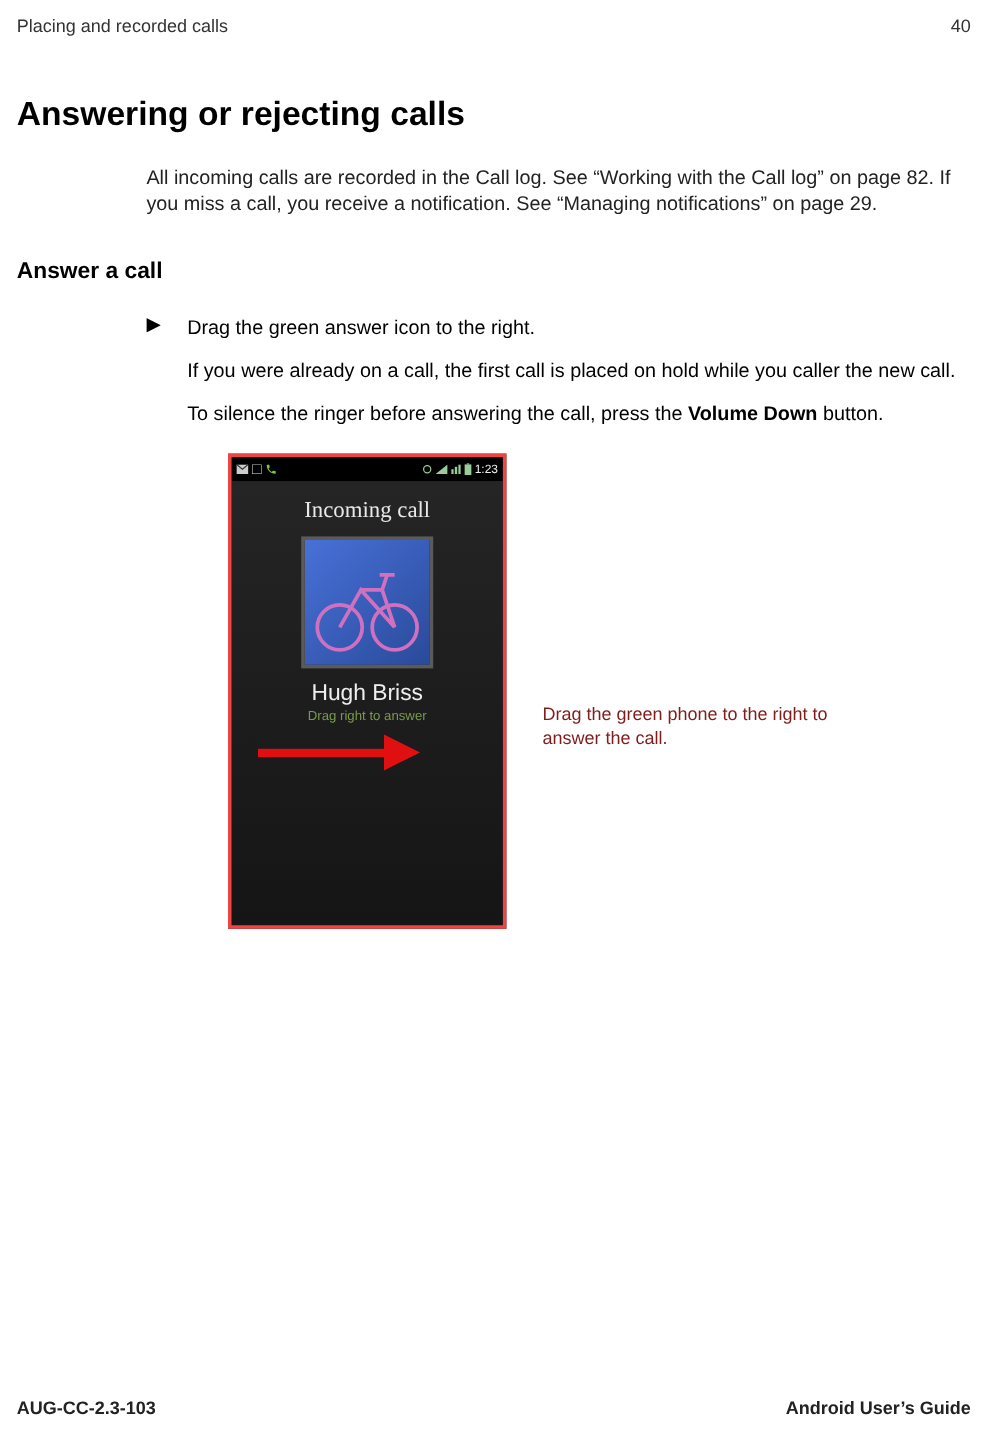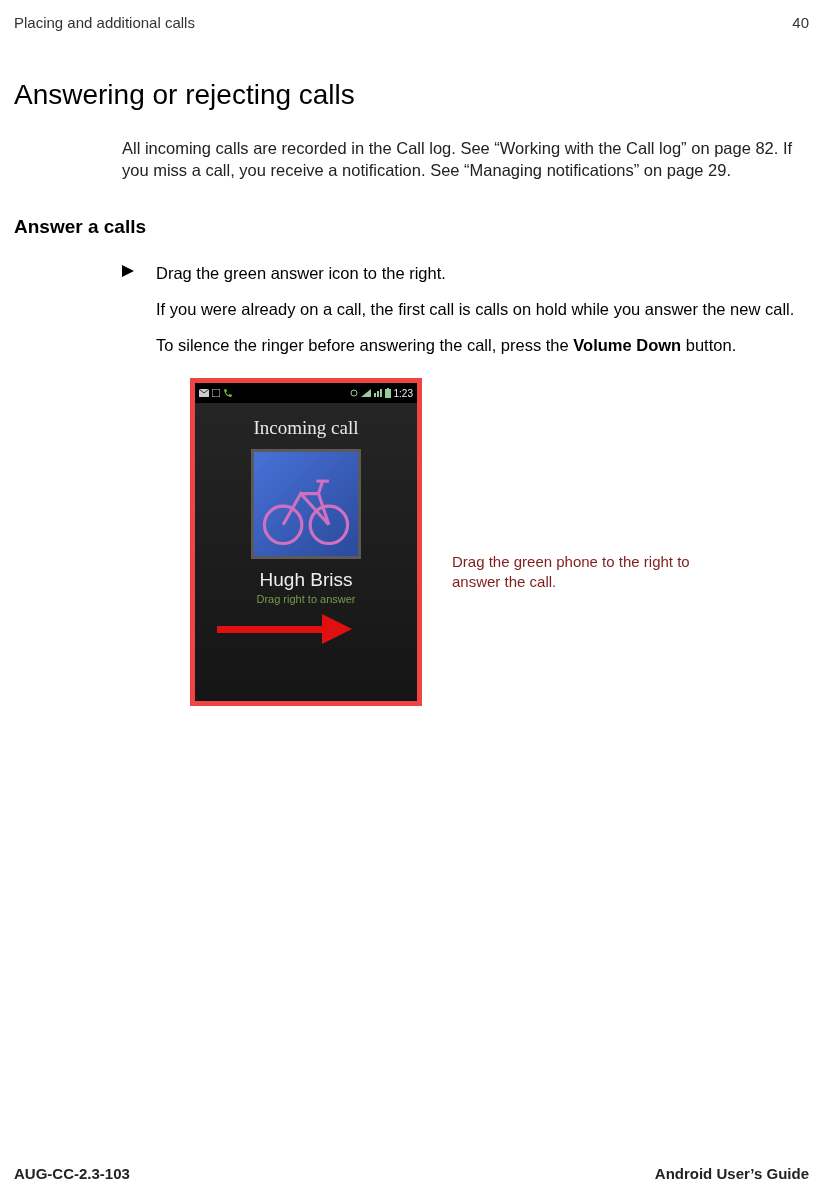--- a/index.html
+++ b/index.html
@@ -13,21 +13,21 @@
     }
     .page-header {
       display: flex;
       justify-content: space-between;
       padding: 14px 18px 0 14px;
       font-size: 15px;
       color: #333;
     }
     .main-title {
       font-size: 28px;
-      font-weight: normal;
+      font-weight: bold;
       padding: 48px 0 0 14px;
     }
     .body-indent {
       padding: 0 18px 0 122px;
     }
     .intro-para {
       font-size: 16.5px;
       line-height: 1.35;
       margin-top: 26px;
       color: #222;
@@ -60,23 +60,23 @@
       line-height: 1.35;
     }
     .figure-row {
       display: flex;
       align-items: center;
       margin-top: 22px;
       gap: 30px;
     }
     .phone {
       width: 232px;
-      height: 328px;
+      height: 396px;
       background: #1a1a1a;
-      border: 5px solid #ef4444;
+      border: 3px solid #ef4444;
       position: relative;
       overflow: hidden;
     }
     .statusbar {
       height: 20px;
       background: #000;
       display: flex;
       justify-content: space-between;
       align-items: center;
       padding: 0 4px;
@@ -195,42 +195,42 @@
       font-size: 15px;
       color: #222;
       font-weight: bold;
     }
     .bold { font-weight: bold; }
   </style>
 </head>
 <body>
 
 <div class="page-header">
-  <span>Placing and additional calls</span>
+  <span>Placing and recorded calls</span>
   <span>40</span>
 </div>
 
 <h1 class="main-title">Answering or rejecting calls</h1>
 
 <div class="body-indent">
   <p class="intro-para">All incoming calls are recorded in the Call log. See “Working with the Call log” on page 82. If you miss a call, you receive a notification. See “Managing notifications” on page 29.</p>
 </div>
 
-<h2 class="section-heading">Answer a calls</h2>
+<h2 class="section-heading">Answer a call</h2>
 
 <div class="body-indent">
   <div class="step-row">
     <div class="bullet">
       <svg width="12" height="12" viewBox="0 0 10 10">
           <polygon points="0,0 10,5 0,10" fill="#000"></polygon>
         </svg>
     </div>
     <div style="flex:1">
       <div class="step-text">Drag the green answer icon to the right.</div>
-      <p class="step-para">If you were already on a call, the first call is calls on hold while you answer the new call.</p>
+      <p class="step-para">If you were already on a call, the first call is placed on hold while you caller the new call.</p>
       <p class="step-para">
         <span>To silence the ringer before answering the call, press the </span><span class="bold">Volume Down</span><span> button.</span>
       </p>
 
       <div class="figure-row" style="margin-left:34px;">
         <div class="phone">
           <div class="statusbar">
             <div class="status-left">
               <svg width="10" height="8">
                   <rect width="10" height="8" fill="#ccc"></rect>

